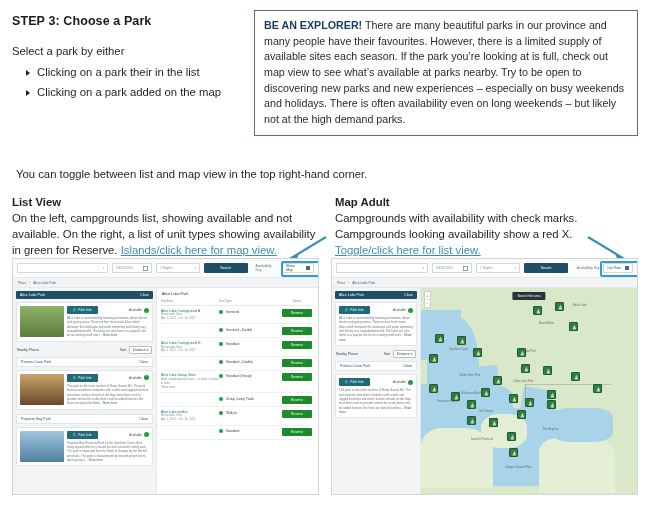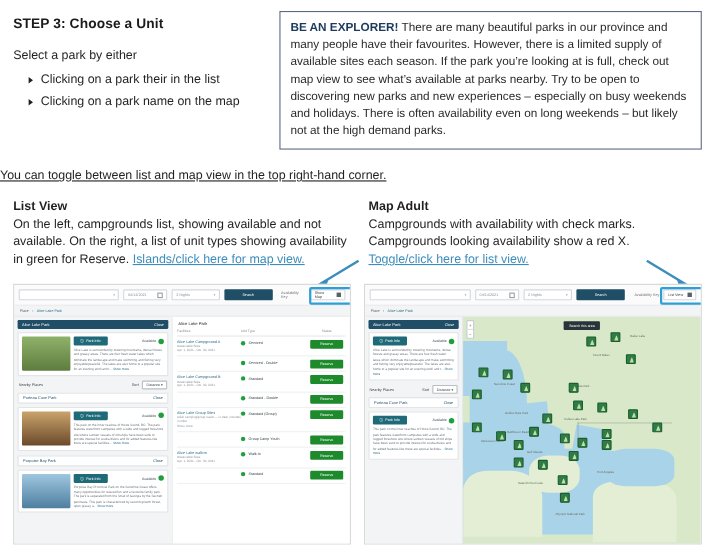--- a/index.html
+++ b/index.html
@@ -31,21 +31,21 @@
 
   .callout {
     flex: 1 1 auto; margin-left: 10px;
     border: 1px solid #5b6b84;
     padding: 7px 9px 8px 9px;
     font-size: 10.7px; line-height: 1.46;
     color: #2a2a2a;
   }
   .callout b { color:#1b3a5c;margin-top:24px; }
 
-  .toggle-line { font-size: 11.3px; padding: 0 0; margin-top: 18px; text-decoration: underline; }
+  .toggle-line { font-size: 11.3px; padding: 0 16px; margin-top: 32px; }
 
   
   .cols { display:flex; padding: 0 12px; margin-top: 16px; }
   .col { width: 50%; }
   .col.right { padding-left: 10px; }
   .col-head { font-size: 11.4px; font-weight: bold; margin-bottom: 2px; }
   .col-body { font-size: 11.3px; line-height: 1.42; }
   .lnk { color: #3c8dbc; }
 
   
@@ -139,30 +139,30 @@
   .pin{position:absolute;width:9px;height:9px;background:#2f7d45;border:0.8px solid #1d5c31;border-radius:1px;}
   .pin::after{content:"";position:absolute;left:2.4px;top:1.6px;width:4px;height:5px;
               background:#bfe0a8;clip-path:polygon(50% 0,100% 100%,0 100%);}
   .gridline{position:absolute;background:rgba(120,130,120,.35);}
 </style>
 </head>
 <body>
 
 <div class="top">
   <div class="top-left">
-    <div class="step-title">STEP 3: Choose a Unit</div>
+    <div class="step-title">STEP 3: Choose a Park</div>
     <div class="select-line">Select a park by either</div>
     <div class="bullets">
       <div class="bullet-row">
         <span class="tri"></span>
         <span>Clicking on a park their in the list</span>
       </div>
       <div class="bullet-row">
         <span class="tri"></span>
-        <span>Clicking on a park name on the map</span>
+        <span>Clicking on a park added on the map</span>
       </div>
     </div>
   </div>
 
   <div class="callout">
     <b>BE AN EXPLORER!</b><span> There are many beautiful parks in our province and many people have their favourites. However, there is a limited supply of available sites each season. If the park you’re looking at is full, check out map view to see what’s available at parks nearby. Try to be open to discovering new parks and new experiences – especially on busy weekends and holidays. There is often availability even on long weekends – but likely not at the high demand parks.</span>
   </div>
 </div>
 
 <div class="toggle-line">You can toggle between list and map view in the top right-hand corner.</div>

